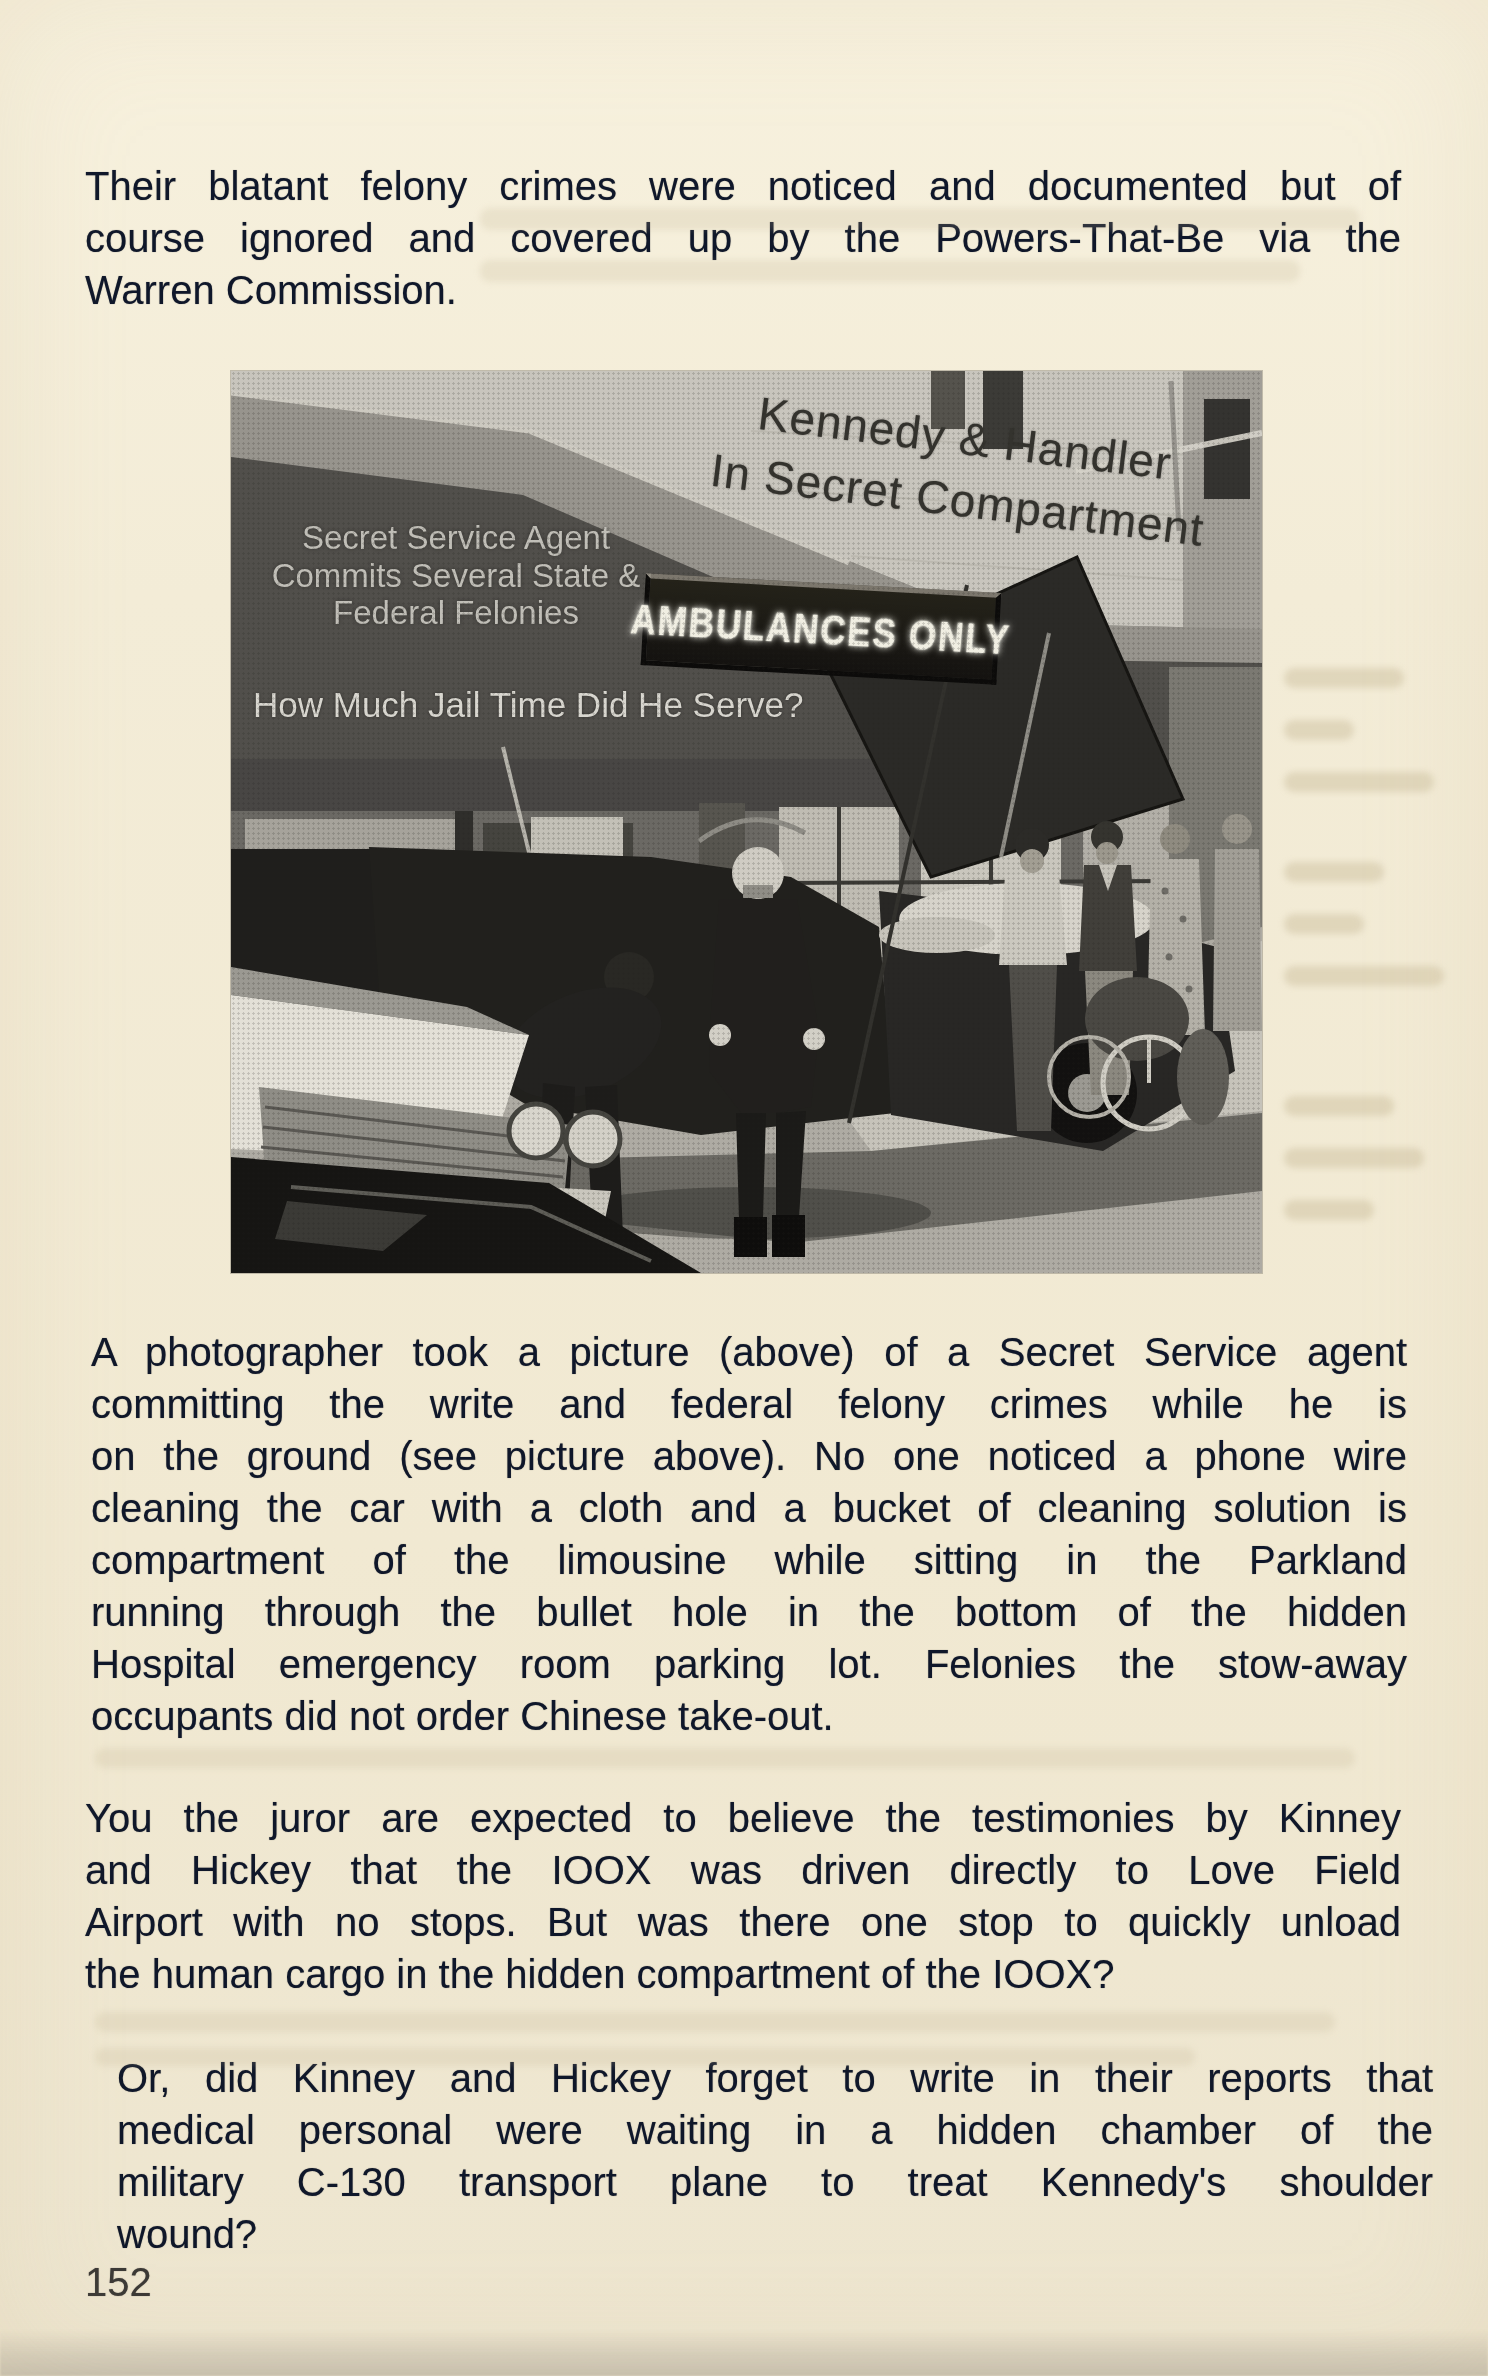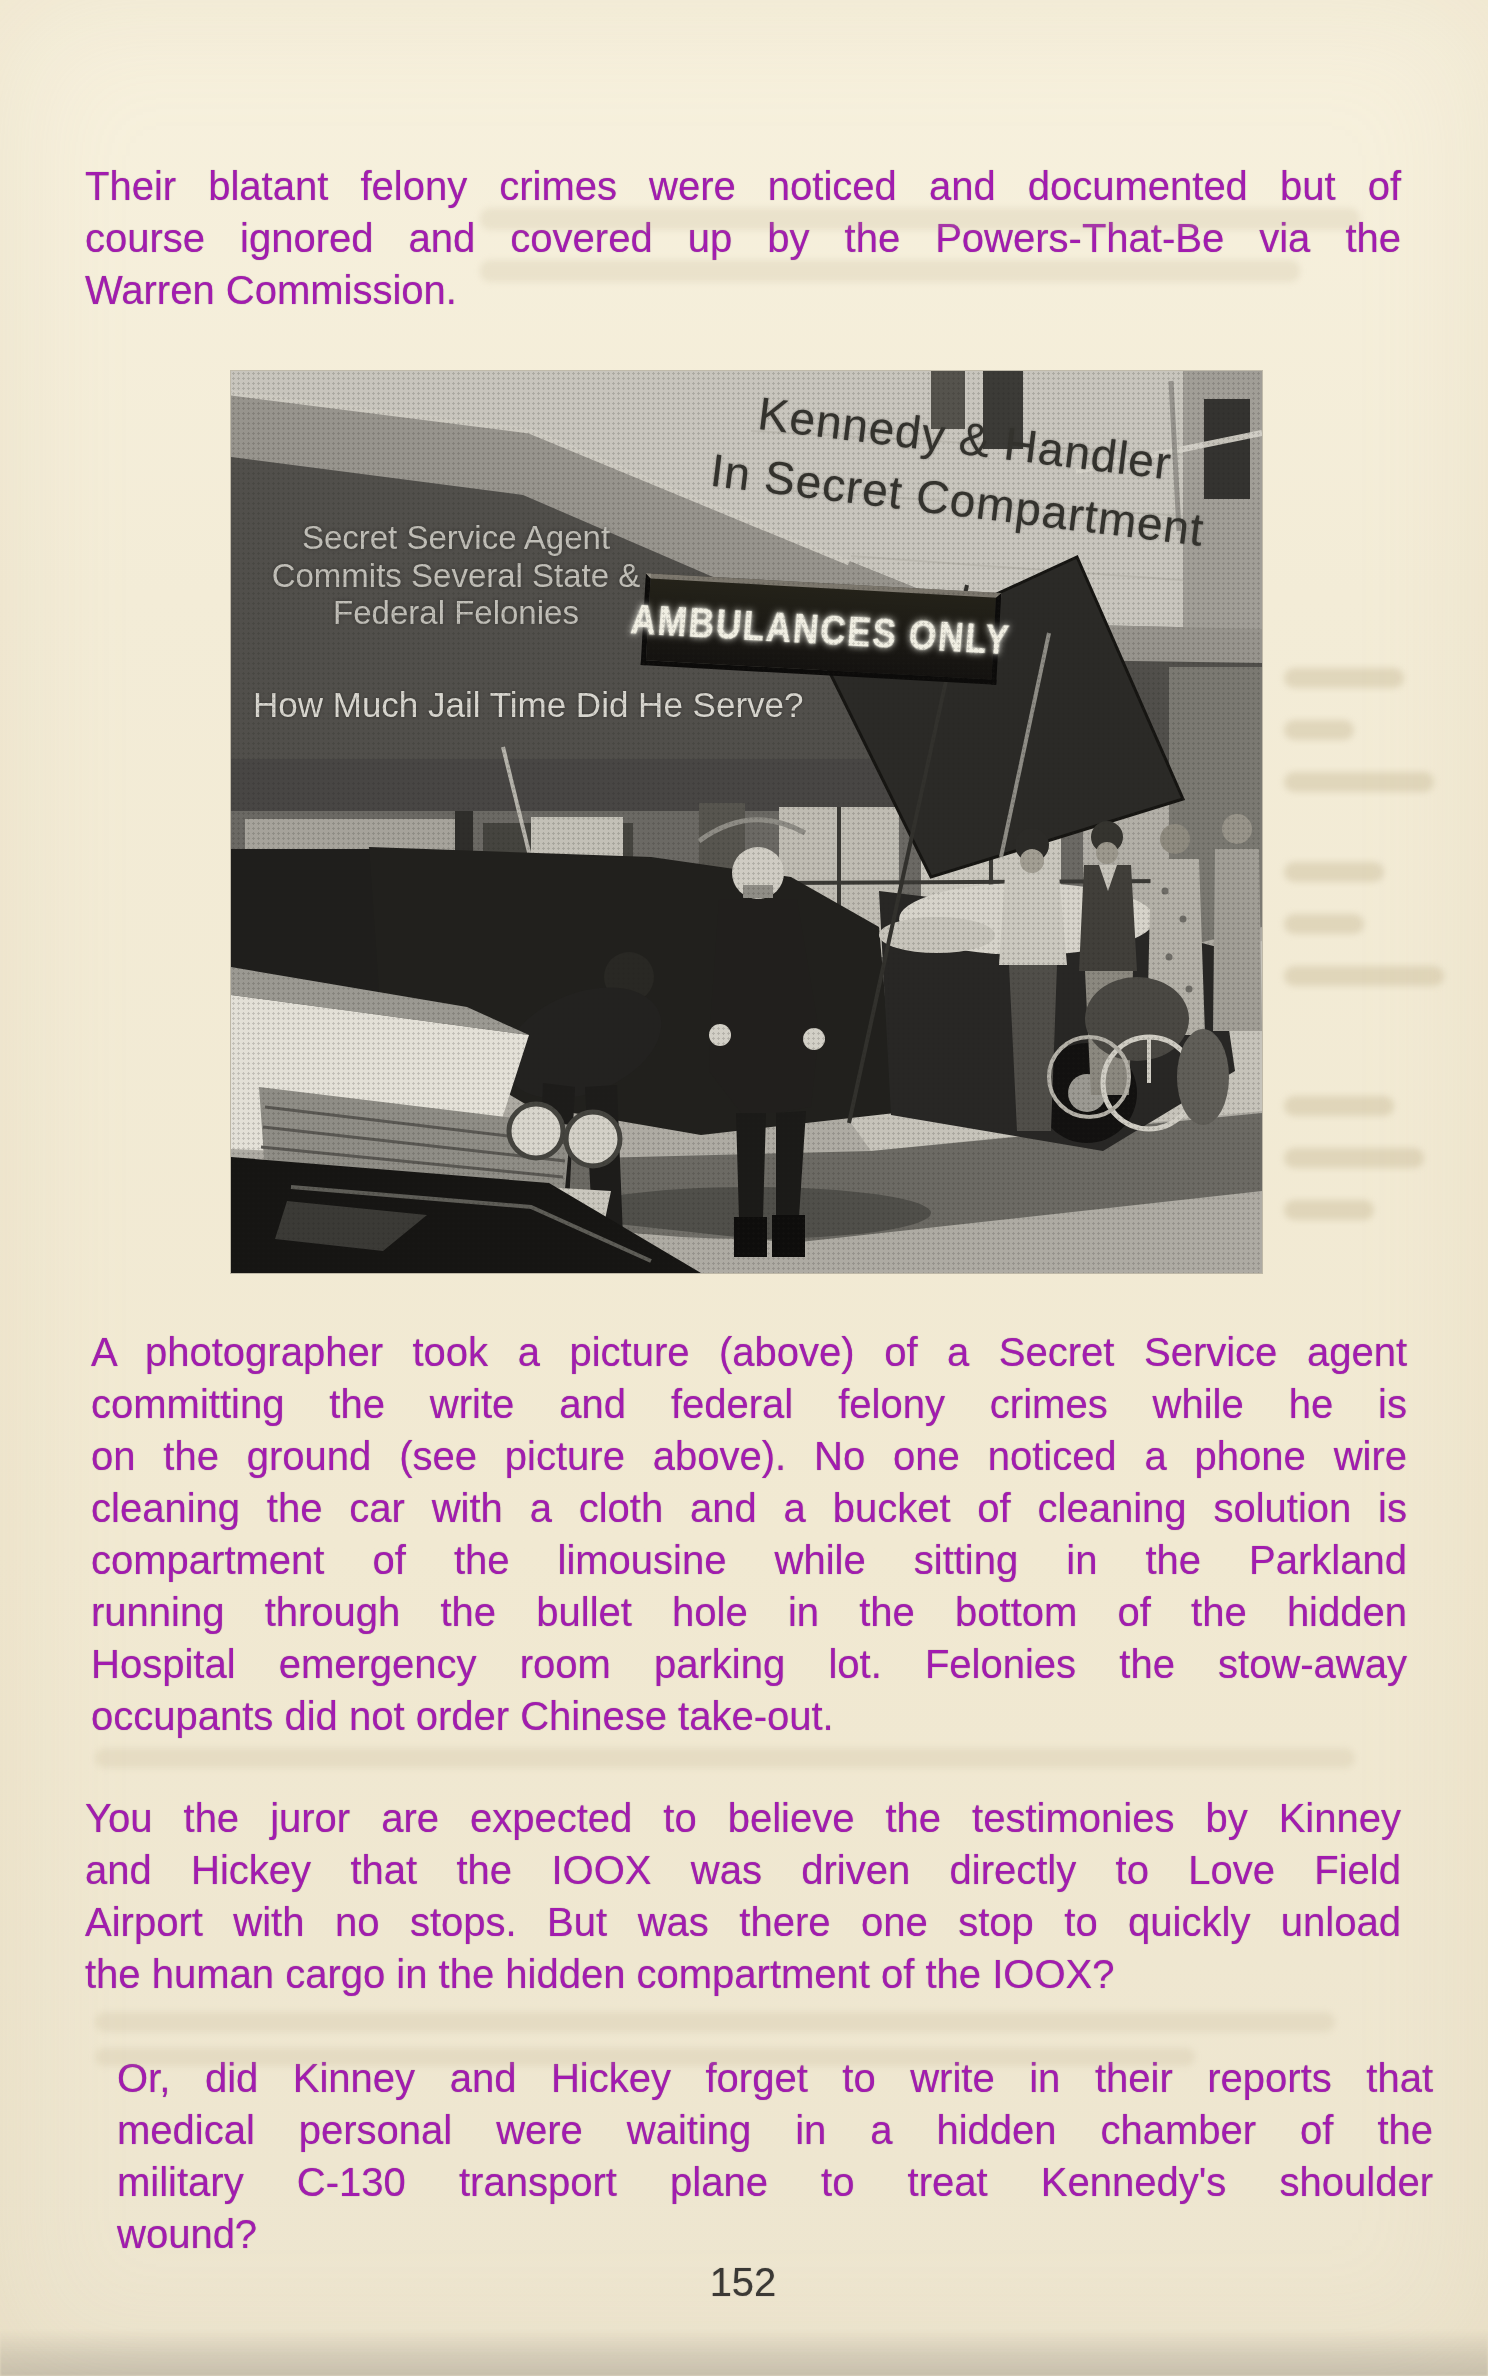--- a/index.html
+++ b/index.html
@@ -3,28 +3,28 @@
 <meta charset="utf-8">
 <style>
   html,body{margin:0;padding:0;}
   body{
     width:1488px;height:2376px;position:relative;overflow:hidden;
     background:linear-gradient(180deg,#f7f1de 0%,#f3ecd7 25%,#f1e9d2 65%,#ede5cf 100%);
     font-family:"Liberation Sans","DejaVu Sans",sans-serif;
   }
   .page{position:absolute;inset:0;}
   
-  .para{position:absolute;left:85px;width:1316px;color:#a21caf;
+  .para{position:absolute;left:85px;width:1316px;color:#0f172a;
         font-size:40px;line-height:52px;
         text-shadow:0 0 1.1px rgba(58,56,53,.55);}
   .line{display:block;text-align:justify;text-align-last:justify;white-space:normal;}
   .line.last{text-align-last:left;}
   .p1{top:160px;} .p2{top:1326px;margin-left:6px;} .p3{top:1792px;} .p4{top:2052px;margin-left:32px;}
   .pagenum{position:absolute;left:85px;width:1316px;top:2256px;
-           font-size:40px;line-height:52px;color:#3a3835;text-align:center;
+           font-size:40px;line-height:52px;color:#3a3835;text-align:left;
            text-shadow:0 0 1.1px rgba(58,56,53,.55);}
   
   .photo{position:absolute;left:231px;top:371px;width:1031px;height:902px;
          background:#8f8d87;overflow:hidden;
          box-shadow:0 0 0 1px rgba(115,110,100,.4);}
   .photo svg{position:absolute;inset:0;display:block;}
   .halftone{position:absolute;inset:0;pointer-events:none;
     background-image:radial-gradient(rgba(32,32,27,.17) 1px,rgba(0,0,0,0) 1.4px);
     background-size:5px 5px;}
   .cap-kennedy{position:absolute;left:440px;top:0px;width:600px;

